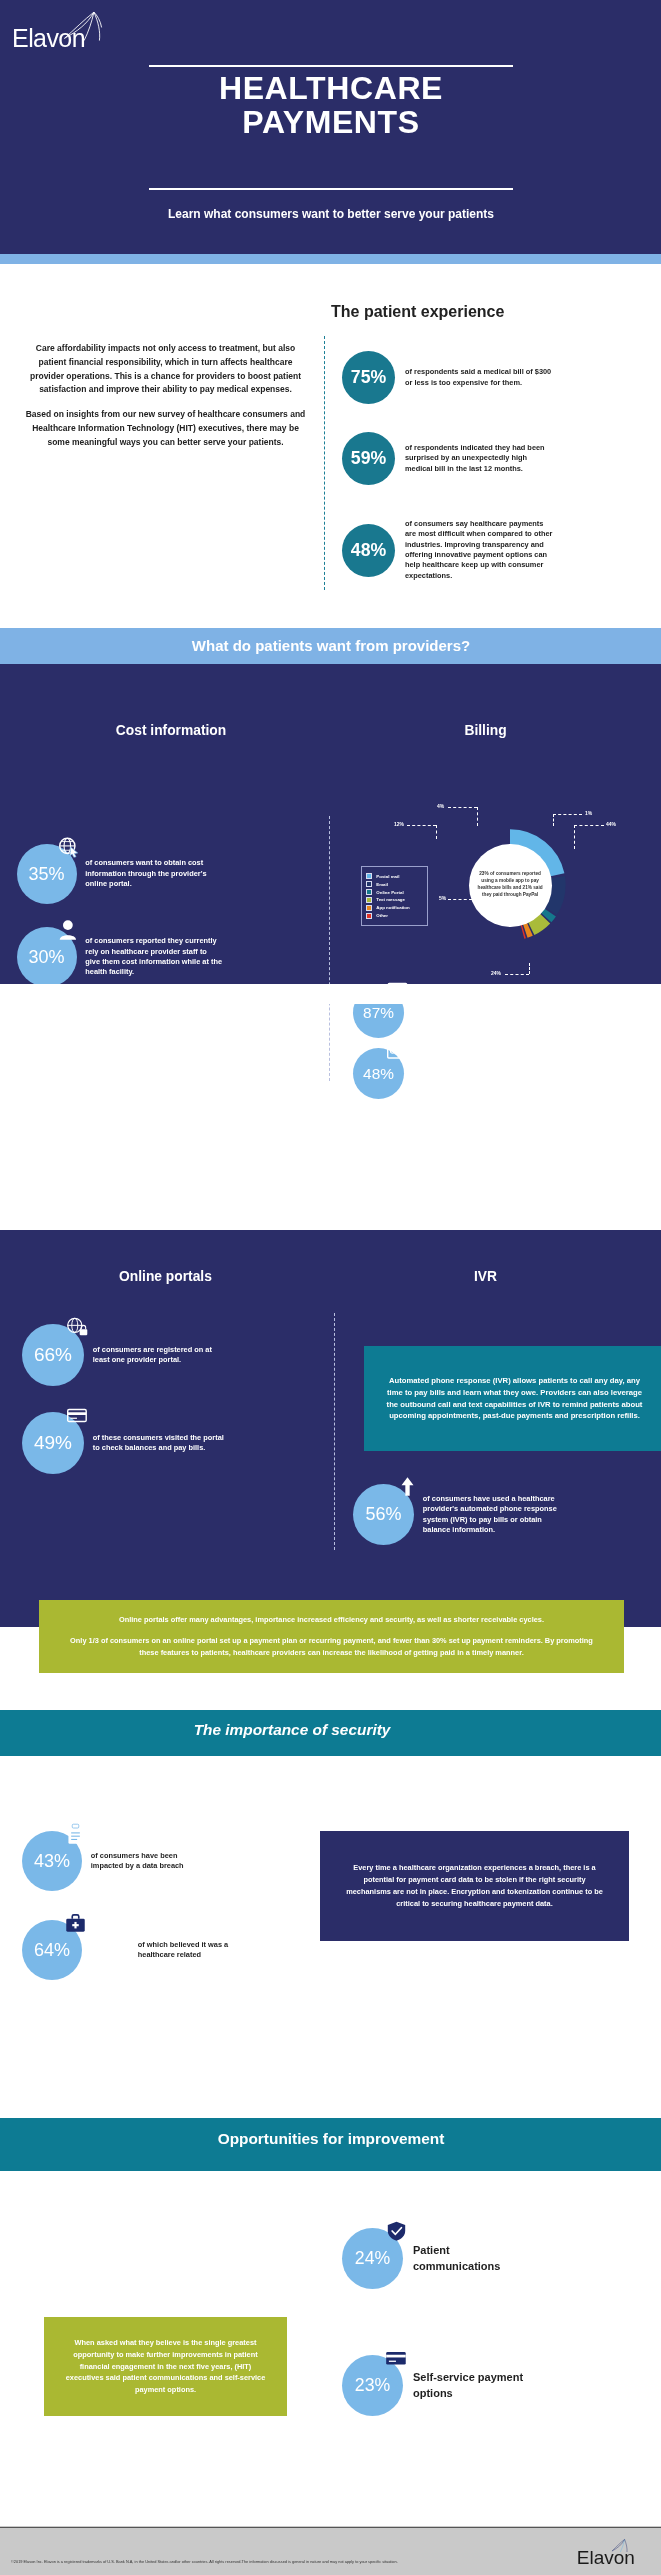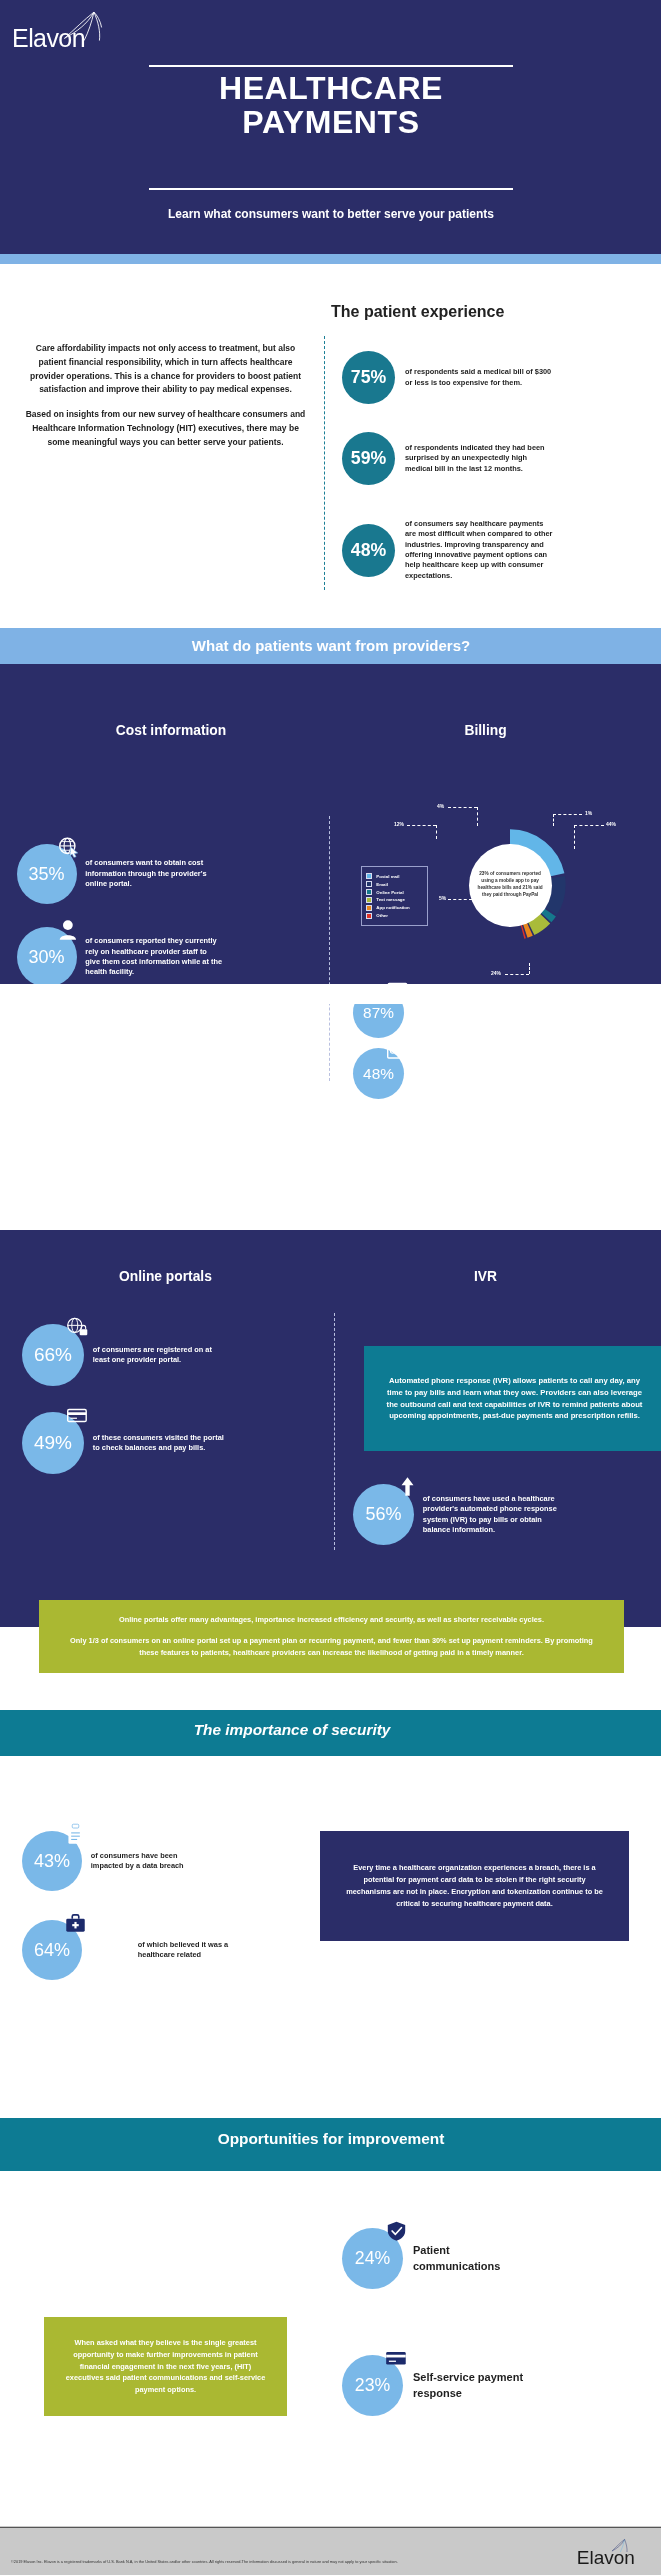--- a/index.html
+++ b/index.html
@@ -511,21 +511,21 @@
 
   <div class="stat-row" id="s5b">
     <div class="circle-lblue">
       <svg class="badge-icon" viewBox="0 0 46 40">
         <rect x="4" y="9" width="36" height="23" rx="2.5" fill="#1c2a6b"></rect>
         <rect x="4" y="14" width="36" height="5" fill="#fff"></rect>
         <line x1="9" y1="26" x2="22" y2="26" stroke="#fff" stroke-width="2.4"></line>
       </svg>
       <span>23%</span>
     </div>
-    <div class="stat-text dark">Self-service payment response</div>
+    <div class="stat-text dark">Self-service payment options</div>
   </div>
 
   <div class="band" id="footer" style="background:#c9c9c9;"></div>
   <div id="footer-line"></div>
   <div id="footer-main">Learn how we can help you by visiting elavon.com/healthcare or email us at healthcare@elavon.com</div>
   <div id="footer-legal">©2019 Elavon Inc. Elavon is a registered trademarks of U.S. Bank N.A, in the United States and/or other countries. All rights reserved.The information discussed is general in nature and may not apply to your specific situation.</div>
   <div id="footer-logo">
     <svg viewBox="0 0 130 60" style="position:absolute; left:32px; top:0; width:39px; height:25px;">
       <path d="M52 3 C38 14, 24 28, 10 42 C28 32, 44 20, 52 3 Z" fill="none" stroke="#1c2a6b" stroke-width="1.4"></path>
       <path d="M52 3 C49 18, 44 32, 38 45" fill="none" stroke="#62b6e8" stroke-width="1.4"></path>

